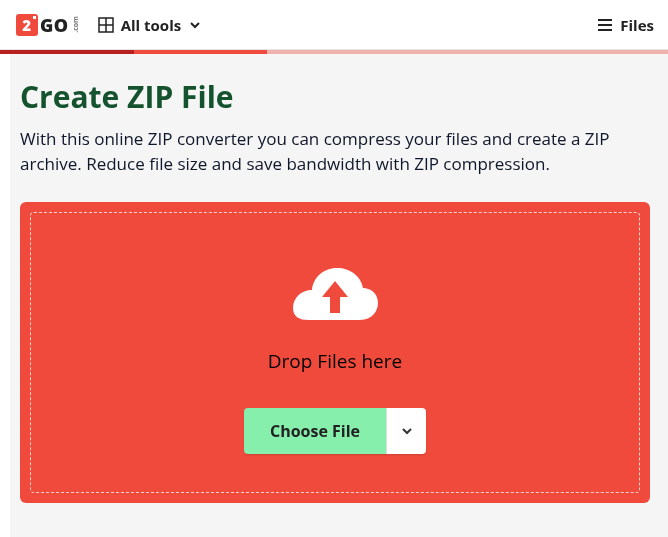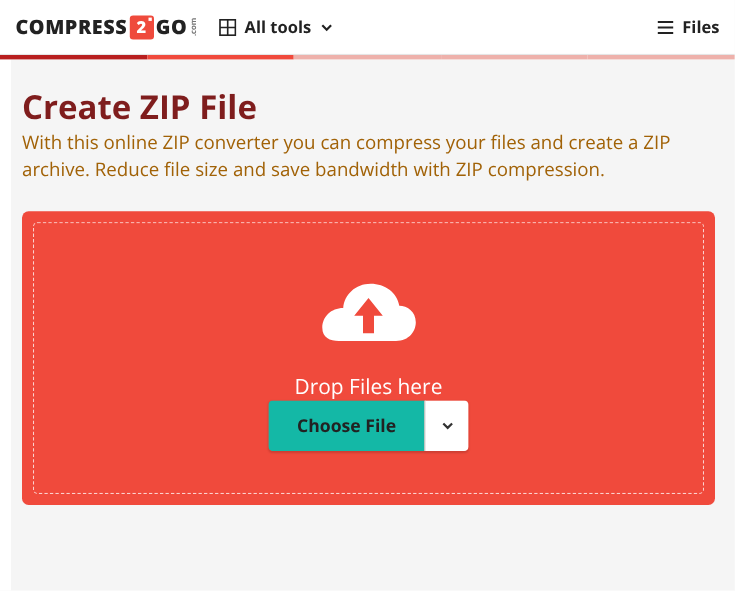--- a/index.html
+++ b/index.html
@@ -83,58 +83,60 @@
 
   .page {
     background: #f5f5f5;
     border-left: 10px solid #fff;
     padding: 22px 18px 30px 10px;
     min-height: calc(537px - 54px);
   }
   h1 {
     font-size: 30px;
     font-weight: 700;
-    color: #7f1d1d;
+    color: #14532d;
+    margin-bottom: 10px;
   }
   .desc {
     font-size: 17px;
     line-height: 1.45;
-    color: #a16207;
+    color: #0f172a;
     margin-bottom: 26px;
     max-width: 630px;
   }
   .dropzone-outer {
     background: #f04a3c;
     border-radius: 6px;
     padding: 10px;
   }
   .dropzone {
     border: 1px dashed rgba(255,255,255,0.75);
     border-radius: 4px;
     padding: 52px 20px 38px;
     display: flex;
     flex-direction: column;
     align-items: center;
   }
   .cloud {
     margin-bottom: 8px;
   }
   .drop-text {
-    color: #ffffff;
+    color: #000000;
     font-size: 19px;
     font-weight: 500;
+    margin-bottom: 34px;
   }
   .choose-group {
     display: flex;
     border-radius: 4px;
     overflow: hidden;
     box-shadow: 0 1px 2px rgba(0,0,0,0.15);
   }
   .choose-btn {
-    background: #14b8a6;
+    background: #86efac;
     border: none;
     padding: 12px 26px;
     font-size: 16px;
     font-weight: 700;
     color: #222;
     cursor: pointer;
     font-family: inherit;
   }
   .choose-caret {
     background: #fff;
@@ -145,21 +147,20 @@
     align-items: center;
     justify-content: center;
     cursor: pointer;
   }
 </style>
 </head>
 <body>
 
 <div class="header">
   <div class="logo">
-    <span>COMPRESS</span>
     <span class="logo-badge">2</span>
     <span>GO</span>
     <span class="logo-com">.com</span>
   </div>
 
   <div class="nav-item">
     <span class="icon">
       <svg width="16" height="16" viewBox="0 0 16 16" fill="none" stroke="#222" stroke-width="1.5">
         <rect x="1" y="1" width="14" height="14"></rect>
         <line x1="1" y1="8" x2="15" y2="8"></line>

